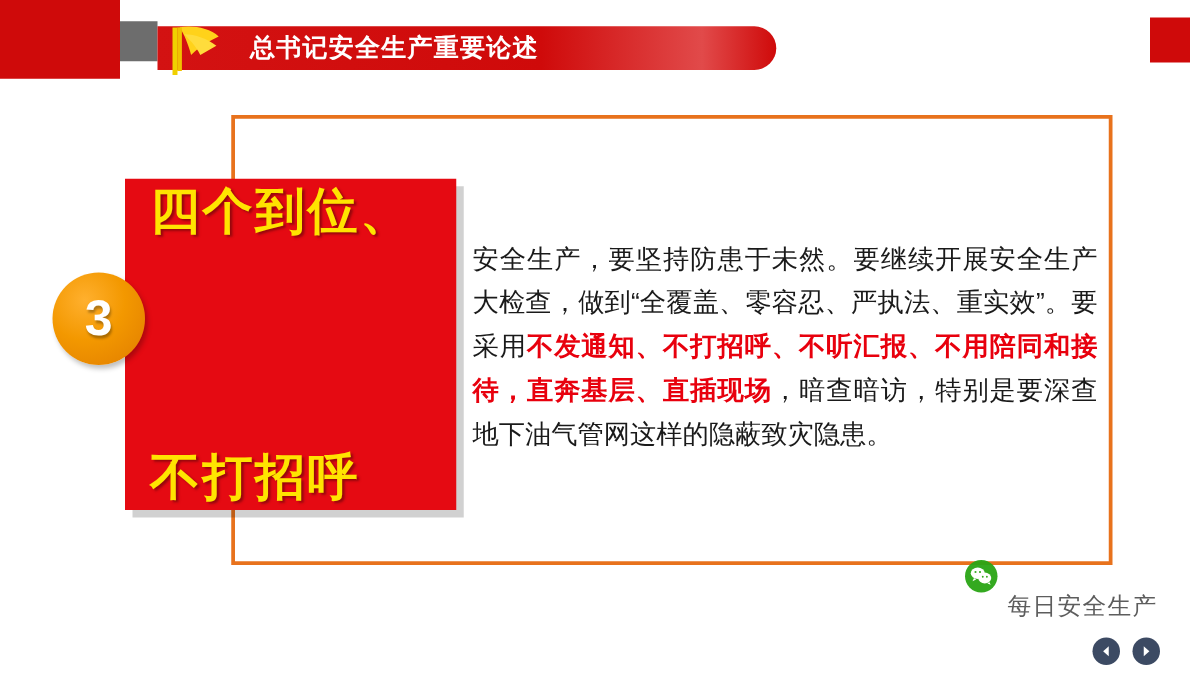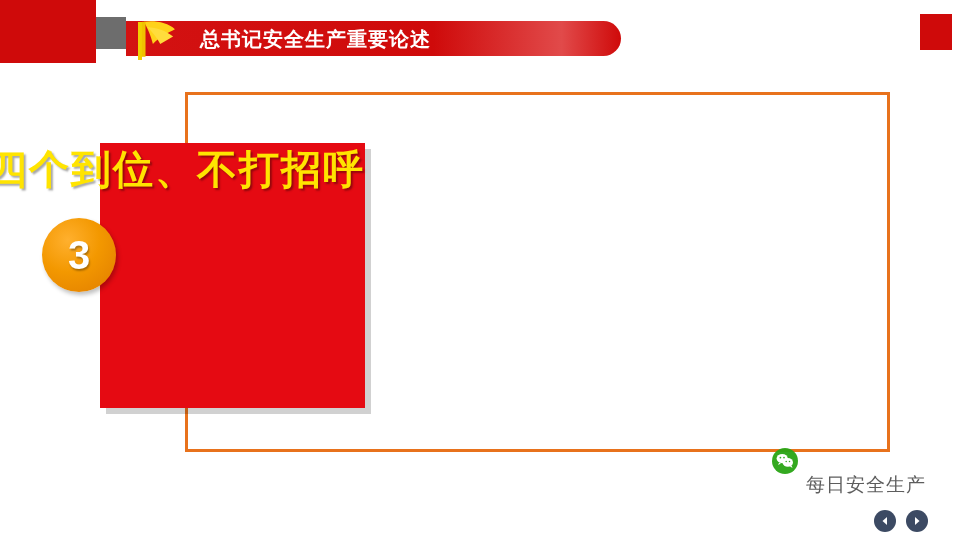--- a/index.html
+++ b/index.html
@@ -98,22 +98,22 @@
     background: #e50a12;
     box-shadow: 6px 6px 0 rgba(0,0,0,0.18);
   }
   .red-box-lines {
     position: absolute;
     left: 0;
     top: 0;
     width: 265px;
     height: 265px;
     display: flex;
-    flex-direction: row;
-    justify-content: flex-end;
+    flex-direction: column;
+    justify-content: space-between;
     padding-left: 20px;
     box-sizing: border-box;
   }
   .red-box-lines div {
     color: #ffe400;
     font-size: 40px;
     font-weight: bold;
     line-height: 52px;
     letter-spacing: 2px;
     text-shadow: 2px 2px 2px rgba(0,0,0,0.35);
@@ -236,20 +236,23 @@
         <path d="M2 2 L6 2 L6 40 L2 40 Z" fill="#f0c200"></path>
         <path d="M8 8 C18 8 28 12 36 18 L22 26 C18 18 12 12 8 8 Z" fill="#ffdc3c"></path>
       </g>
     </svg>
   </div>
 
   <div class="title-ribbon-text">总书记安全生产重要论述</div>
 
   <div class="content-frame"></div>
 
+  <div class="body-text">
+    <span>安全生产，要坚持防患于未然。要继续开展安全生产大检查，做到“全覆盖、零容忍、严执法、重实效”。要采用</span><span class="hl">不发通知、不打招呼、不听汇报、不用陪同和接待，直奔基层、直插现场</span><span>，暗查暗访，特别是要深查地下油气管网这样的隐蔽致灾隐患。</span>
+  </div>
 
   <div class="red-box">
     <div class="red-box-lines">
       <div>四个到位、</div>
       <div>不打招呼</div>
     </div>
   </div>
 
   <div class="number-badge">
     <span>3</span>

